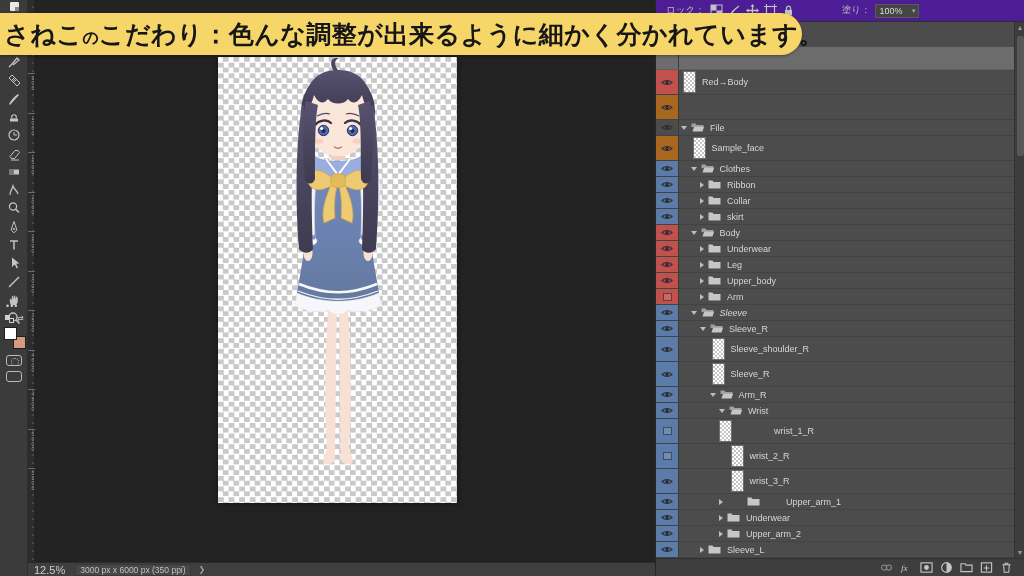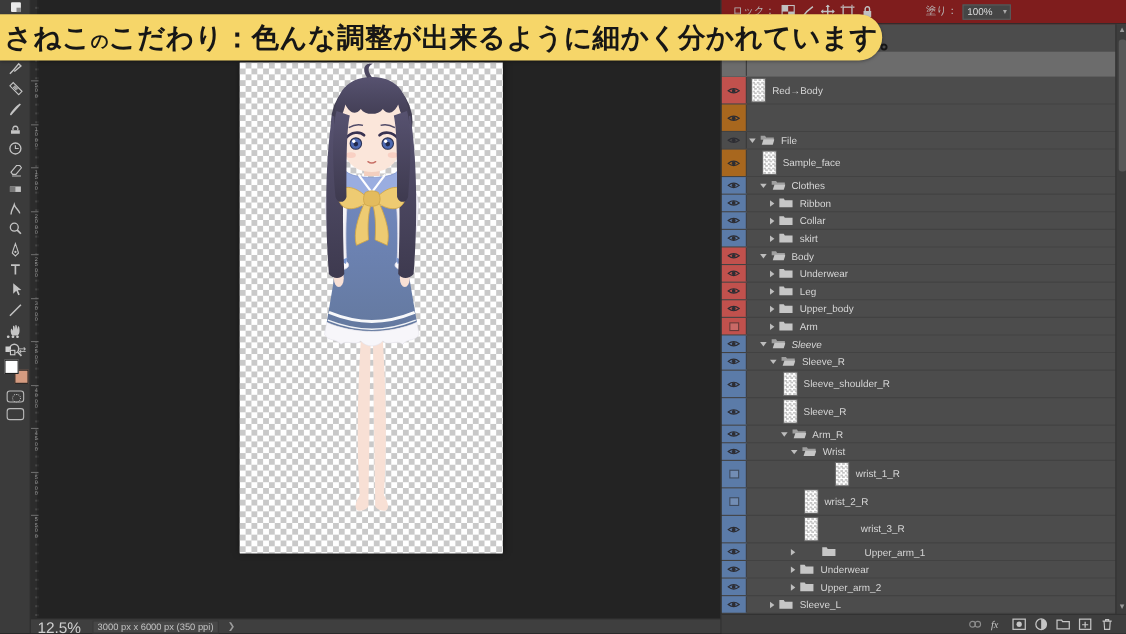--- a/index.html
+++ b/index.html
@@ -51,29 +51,29 @@
     background-color:#fff;
     background-image:conic-gradient(#c9c9c9 90deg, #ffffff 90deg 180deg,
       #c9c9c9 180deg 270deg, #ffffff 270deg);
     background-size:10.6px 10.6px; box-shadow:0 0 6px rgba(0,0,0,.5); }
   #document svg { display:block; }
 
   
   #status-bar { position:absolute; left:28px; top:562px; width:627px; height:14px;
     background:#3f3f3f; border-top:1px solid #2a2a2a; display:flex; align-items:center;
     z-index:6; }
-  #zoom-level { color:#cfcfcf; font-size:14px; padding:0 10px 0 6px; }
+  #zoom-level { color:#cfcfcf; font-size:11px; padding:0 10px 0 6px; }
   #doc-info-field { background:#474747; border:1px solid #383838; height:12px;
     display:flex; align-items:center; padding:0 4px; color:#c2c2c2; font-size:8.5px; }
   #doc-info-chevron { color:#9d9d9d; font-size:8px; margin-left:8px; }
 
   
   #layers-panel { position:absolute; left:655px; top:0; width:369px; height:576px;
     background:#4c4c4c; border-left:1px solid #262626; z-index:5; }
-  #lock-bar { position:absolute; left:0; top:0; width:369px; height:22px; background:#7f1d1d;
+  #lock-bar { position:absolute; left:0; top:0; width:369px; height:22px; background:#4c1d95;
     border-bottom:1px solid #2e2e2e; display:flex; align-items:center; padding-left:10px; }
   #lock-bar .lbl { color:#b8b8b8; font-size:9.5px; margin-right:5px; }
   .lockicon { width:13px; height:13px; margin-right:5px; cursor:pointer; }
   .lockicon svg { width:13px; height:13px; display:block; }
   #fill-group { margin-left:42px; display:flex; align-items:center; }
   #fill-value-box { width:44px; height:14px; background:#454545; border:1px solid #5a5a5a;
     color:#ddd; font-size:9px; display:flex; align-items:center; justify-content:space-between;
     padding:0 3px; cursor:pointer; }
   #fill-caret { color:#aaa; font-size:7px; }
 
@@ -683,42 +683,42 @@
                 <path d="M1.5,9.5 l1.6,-4.8 h10 l-1.6,4.8 Z" fill="#c6c6c6"></path>
               </svg>
             </span>
             <span class="lname">Wrist</span>
           </div>
         </div>
         <div class="lrow" style="top: 397px; height: 25px;">
           <div class="eyecell" style="background: rgb(91, 123, 168);">
             <span class="eyeoff"></span>
           </div>
-          <div class="rowcontent" style="padding-left: 78px;">
+          <div class="rowcontent" style="padding-left: 38px; gap: 36px;">
             <span class="thumb" style="margin-left: 3px;"></span>
             <span class="lname">wrist_1_R</span>
           </div>
         </div>
         <div class="lrow" style="top: 422px; height: 25px;">
           <div class="eyecell" style="background: rgb(91, 123, 168);">
             <span class="eyeoff"></span>
           </div>
           <div class="rowcontent" style="padding-left: 49.5px;">
             <span class="thumb" style="margin-left: 3px;"></span>
             <span class="lname">wrist_2_R</span>
           </div>
         </div>
         <div class="lrow" style="top: 447px; height: 25px;">
           <div class="eyecell" style="background: rgb(91, 123, 168);">
             <svg viewBox="0 0 12 9">
               <path d="M1,4.5 Q6,0.5 11,4.5 Q6,8.5 1,4.5 Z" fill="none" stroke="#2d2d33" stroke-width="1.1"></path>
               <circle cx="6" cy="4.5" r="1.7" fill="#2d2d33"></circle>
             </svg>
           </div>
-          <div class="rowcontent" style="padding-left: 49.5px; gap: 33px;">
+          <div class="rowcontent" style="padding-left: 49.5px;">
             <span class="thumb" style="margin-left: 3px;"></span>
             <span class="lname">wrist_3_R</span>
           </div>
         </div>
         <div class="lrow" style="top: 472px; height: 16px;">
           <div class="eyecell" style="background: rgb(91, 123, 168);">
             <svg viewBox="0 0 12 9">
               <path d="M1,4.5 Q6,0.5 11,4.5 Q6,8.5 1,4.5 Z" fill="none" stroke="#2d2d33" stroke-width="1.1"></path>
               <circle cx="6" cy="4.5" r="1.7" fill="#2d2d33"></circle>
             </svg>

